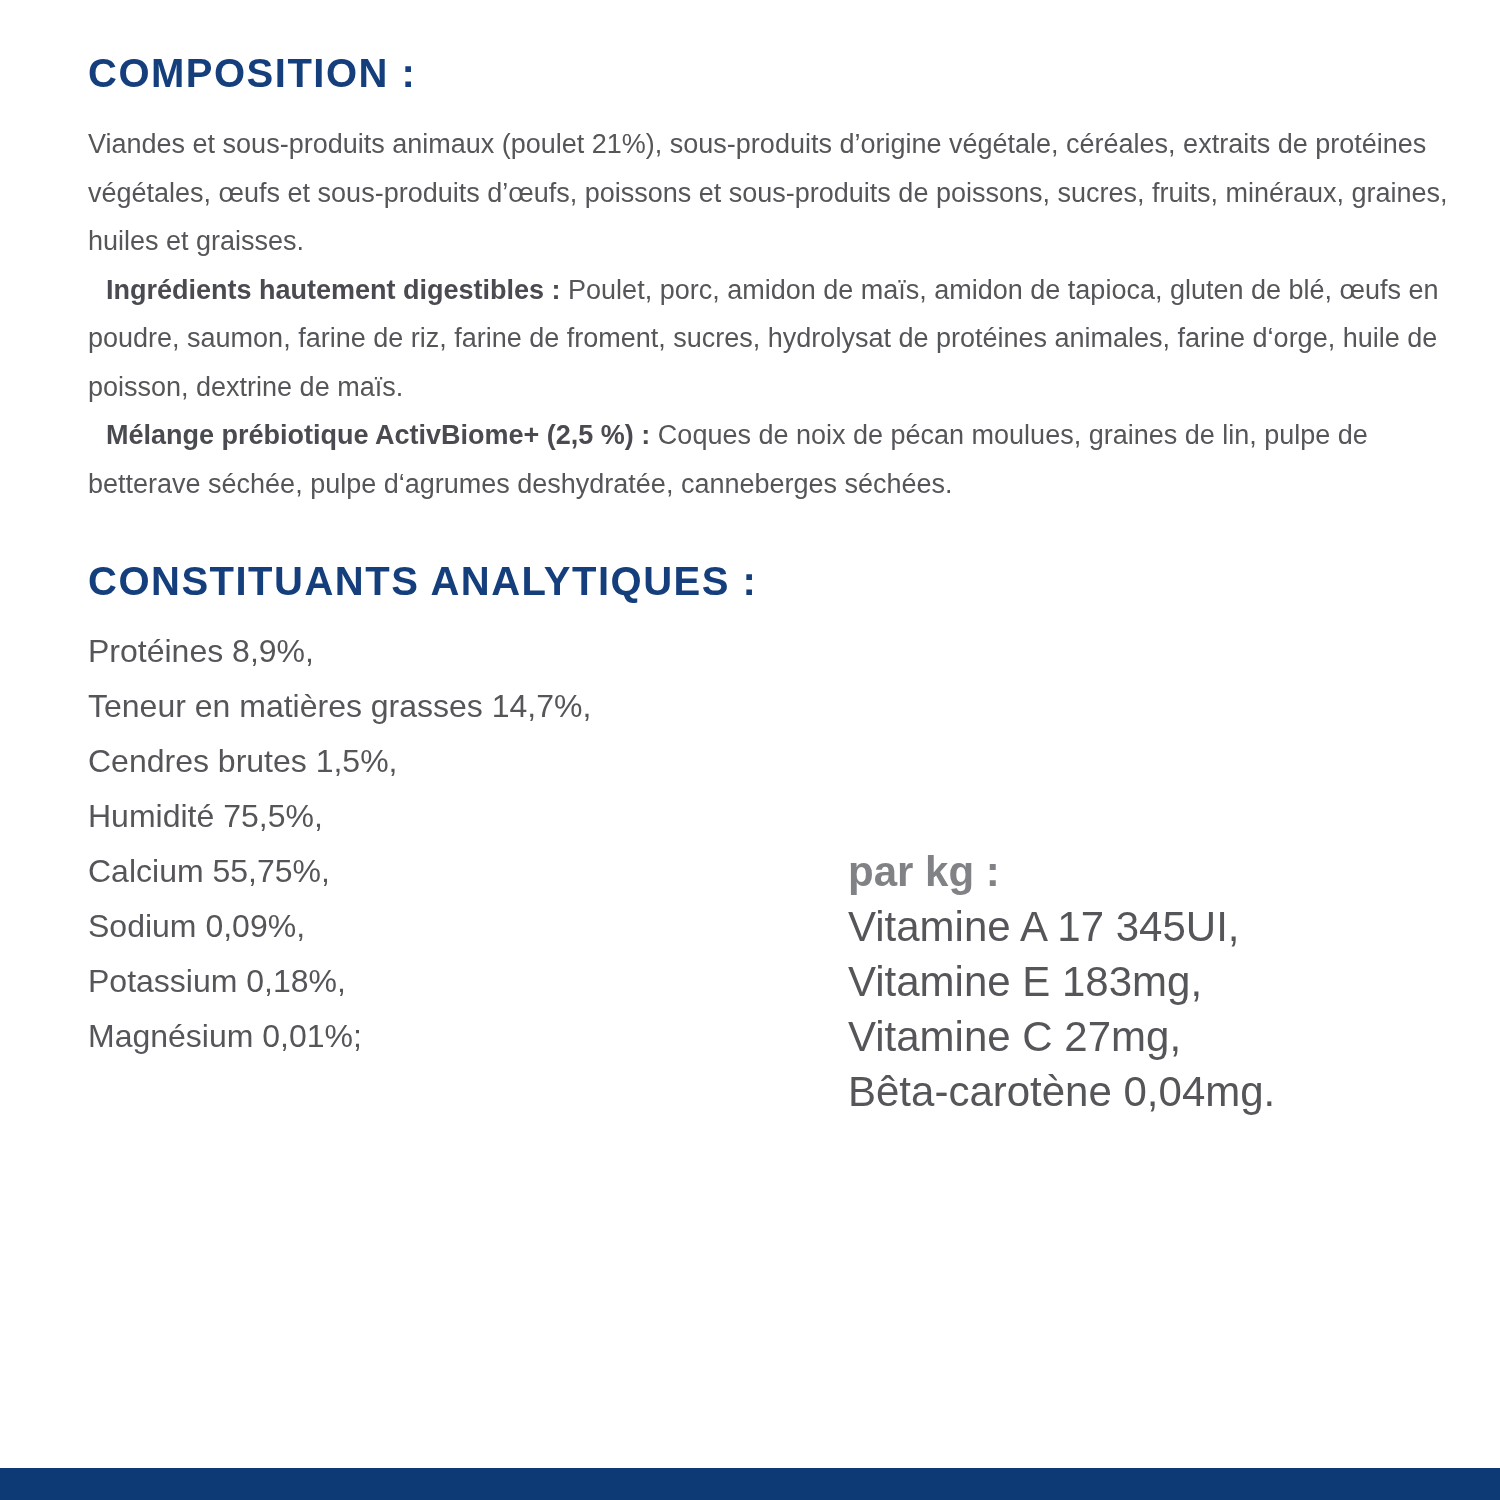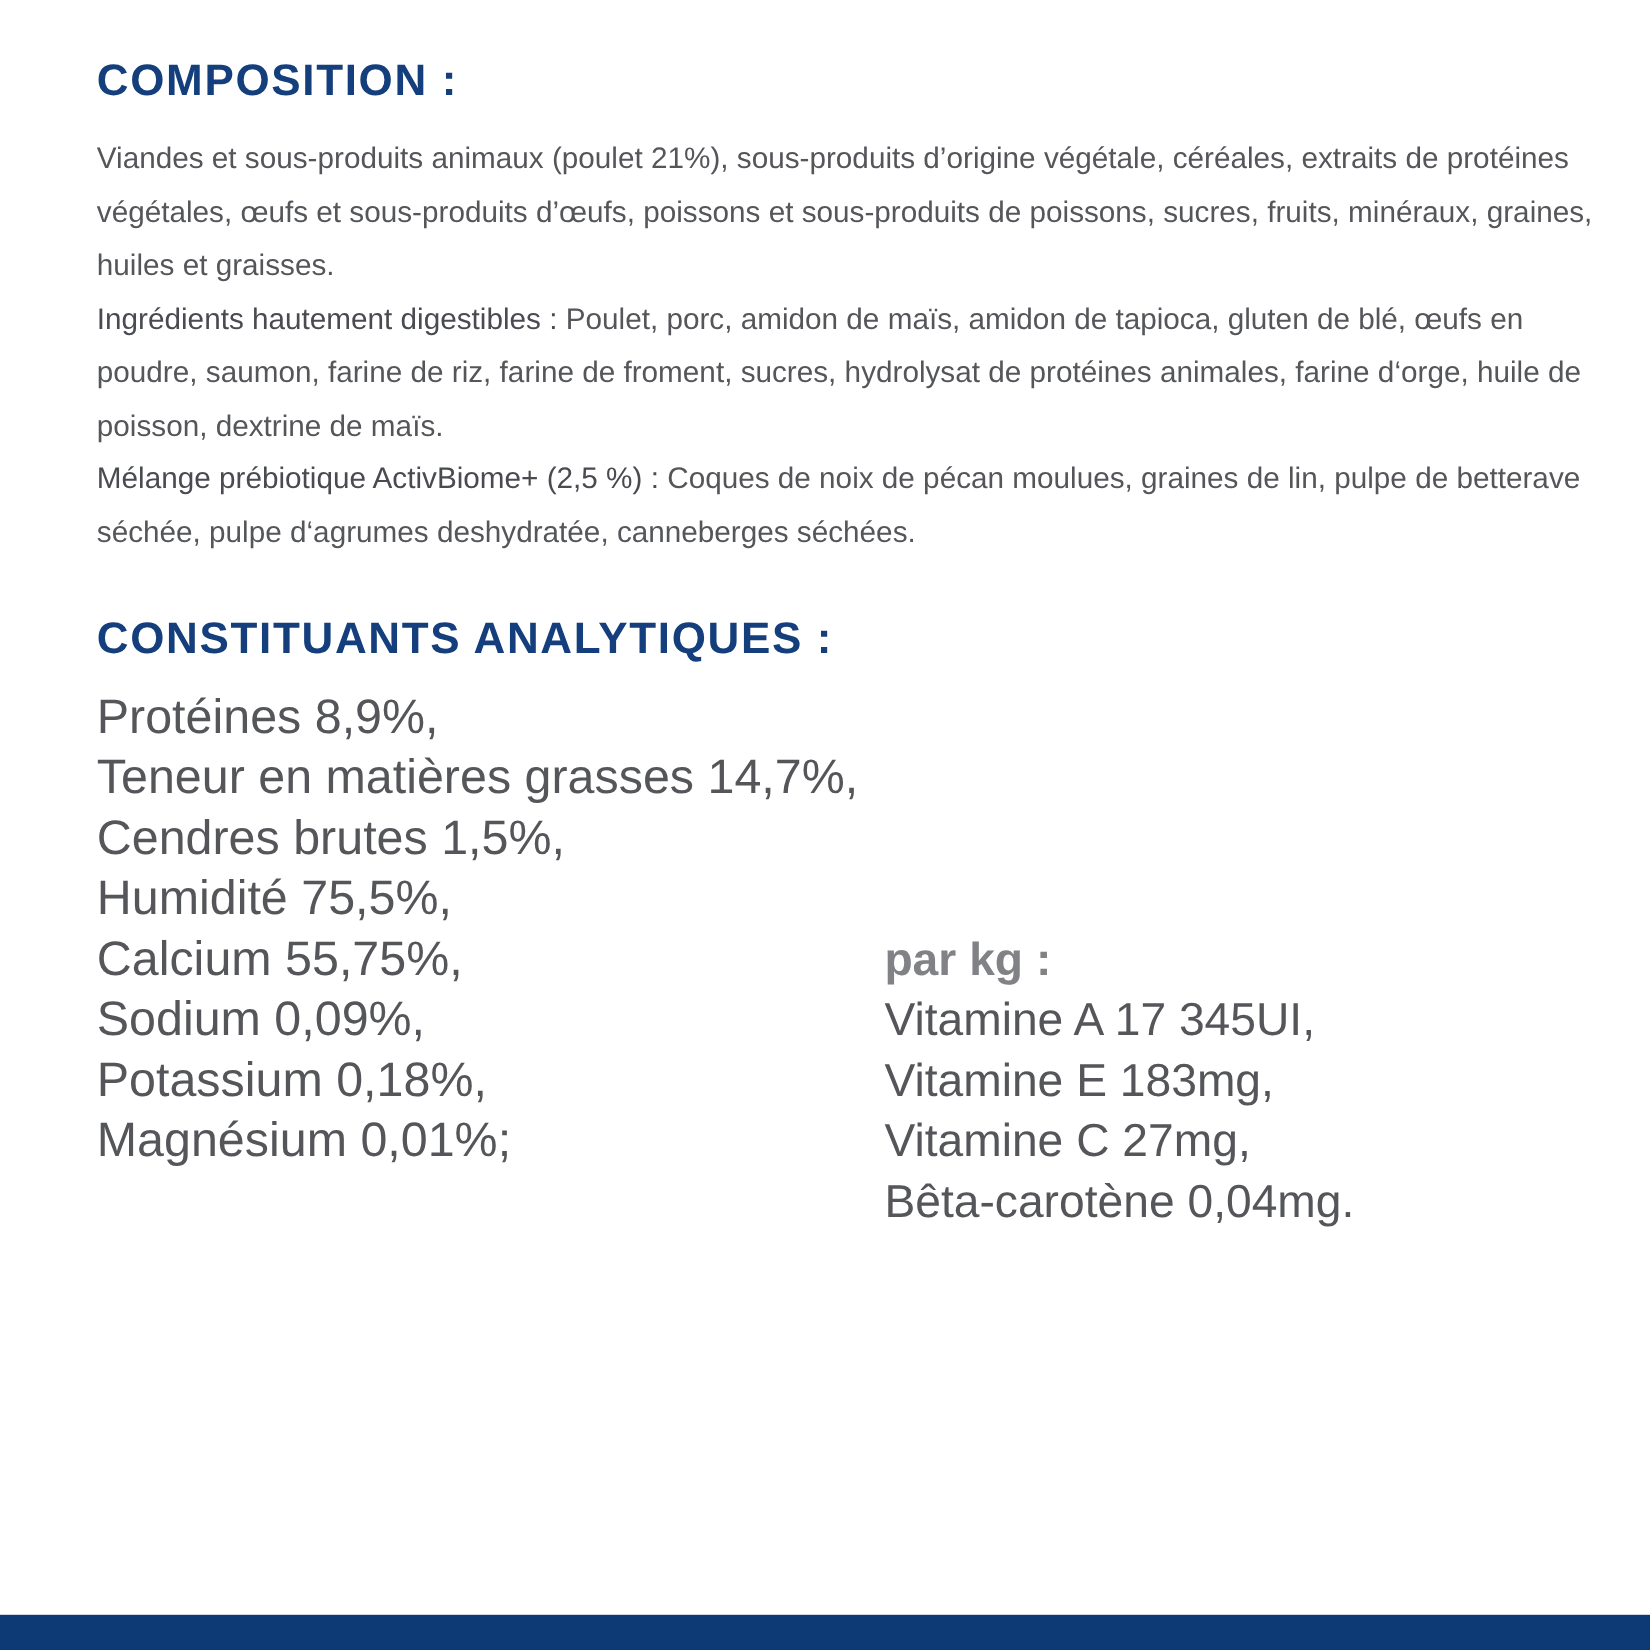--- a/index.html
+++ b/index.html
@@ -23,31 +23,31 @@
   .composition-heading { margin-bottom:26px; }
   .analytical-heading { margin-top:52px; margin-bottom:22px; }
 
   .para-block {
     width:1372px;
     color:#55565a;
     font-size:27px;
     line-height:48.5px;
   }
   .para-block p { margin:0; }
-  .lead-bold { font-weight:normal; color:#494b50; }
+  .lead-bold { font-weight:bold; color:#494b50;margin-left:18px; }
 
   .analytical-body { position:relative; }
   .constituent-list {
     color:#55565a;
-    font-size:44px;
+    font-size:32px;
     line-height:55px;
   }
   .per-kg-block {
     position:absolute;
-    left:716px;
+    left:760px;
     top:220px;
     color:#55565a;
     font-size:42px;
     line-height:55px;
   }
   .per-kg-label {
     font-weight:bold;
     color:#808285;
   }
 

